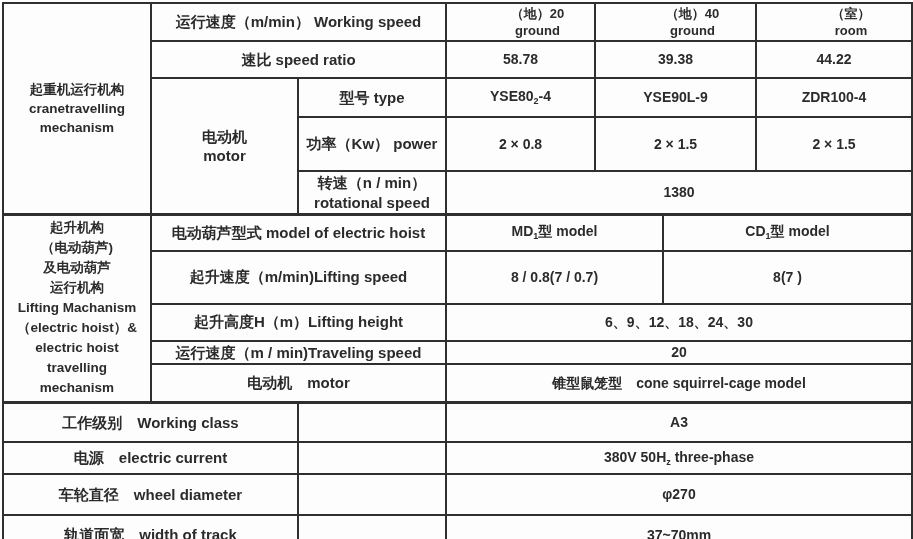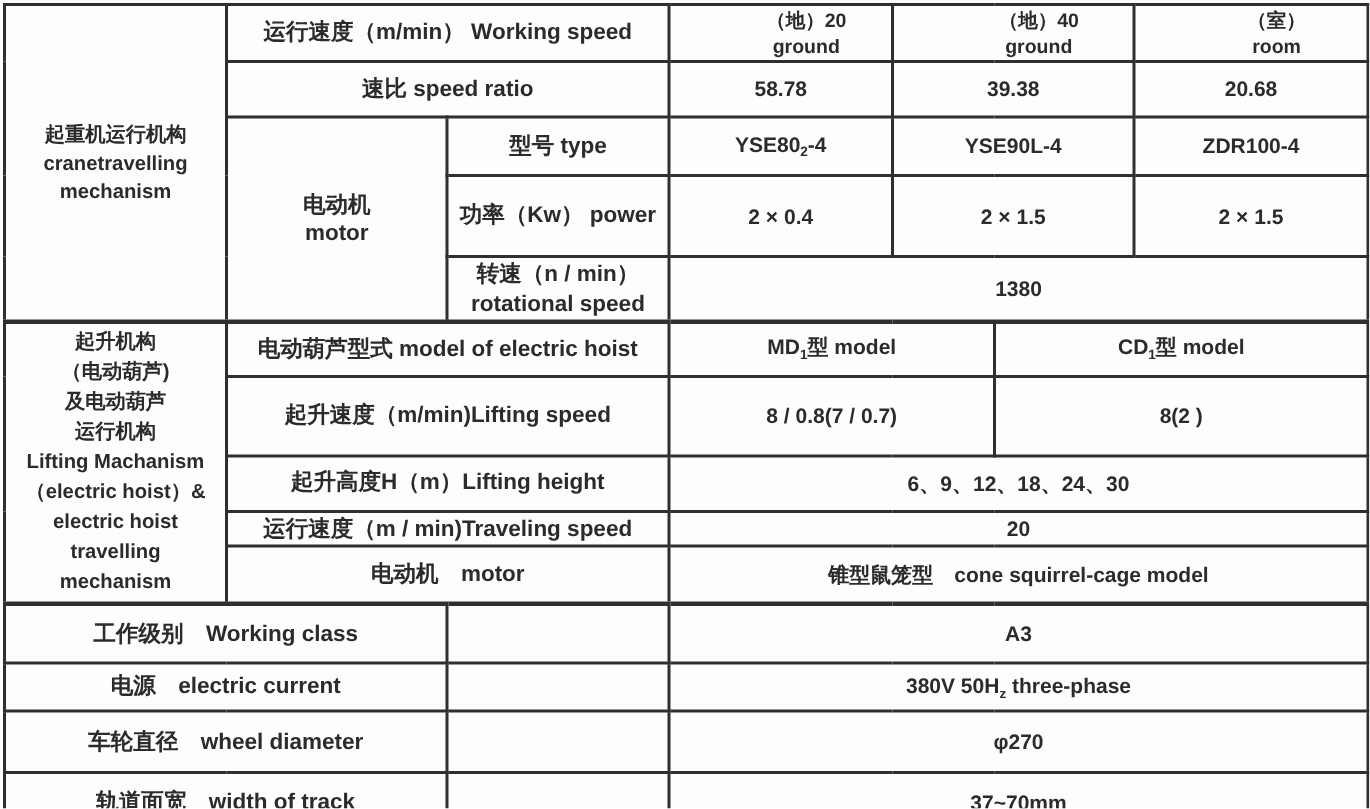--- a/index.html
+++ b/index.html
@@ -62,33 +62,33 @@
 ground</td>
     <td class="val twoline" colspan="2">（地）40
 ground</td>
     <td class="val twoline">（室）
 room</td>
   </tr>
   <tr style="height:37px">
     <td class="rowlabel" colspan="2">速比 speed ratio</td>
     <td class="val">58.78</td>
     <td class="val" colspan="2">39.38</td>
-    <td class="val">20.68</td>
+    <td class="val">44.22</td>
   </tr>
   <tr style="height:39px">
     <td class="rowlabel" rowspan="3">电动机
 motor</td>
     <td class="rowlabel">型号 type</td>
     <td class="val"><span>YSE80</span><span class="sub">2</span><span>-4</span></td>
-    <td class="val" colspan="2"><span>YSE90L-4</span></td>
+    <td class="val" colspan="2"><span>YSE90L-9</span></td>
     <td class="val"><span>ZDR100-4</span></td>
   </tr>
   <tr style="height:54px">
     <td class="rowlabel">功率（Kw） power</td>
-    <td class="val">2 × 0.4</td>
+    <td class="val">2 × 0.8</td>
     <td class="val" colspan="2">2 × 1.5</td>
     <td class="val">2 × 1.5</td>
   </tr>
   <tr style="height:42px">
     <td class="rowlabel">转速（n / min）
 rotational speed</td>
     <td class="val" colspan="4">1380</td>
   </tr>
 
   <tr class="sec" style="height:36px">
@@ -101,21 +101,21 @@
 electric hoist
 travelling
 mechanism</td>
     <td class="rowlabel" colspan="2">电动葫芦型式 model of electric hoist</td>
     <td class="val" colspan="2"><span>MD</span><span class="sub">1</span><span>型 model</span></td>
     <td class="val" colspan="2"><span>CD</span><span class="sub">1</span><span>型 model</span></td>
   </tr>
   <tr style="height:53px">
     <td class="rowlabel" colspan="2">起升速度（m/min)Lifting speed</td>
     <td class="val" colspan="2">8 / 0.8(7 / 0.7)</td>
-    <td class="val" colspan="2">8(2 )</td>
+    <td class="val" colspan="2">8(7 )</td>
   </tr>
   <tr style="height:37px">
     <td class="rowlabel" colspan="2">起升高度H（m）Lifting height</td>
     <td class="val" colspan="4">6、9、12、18、24、30</td>
   </tr>
   <tr style="height:20px">
     <td class="rowlabel" colspan="2">运行速度（m / min)Traveling speed</td>
     <td class="val" colspan="4">20</td>
   </tr>
   <tr style="height:38px">

